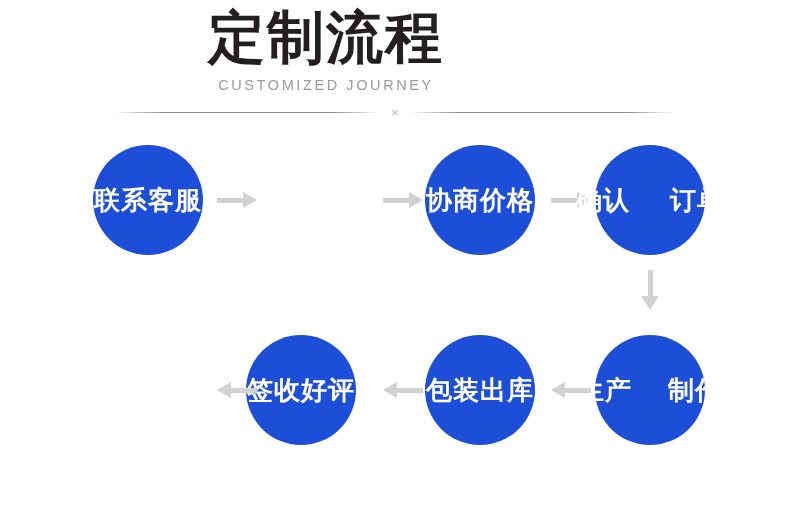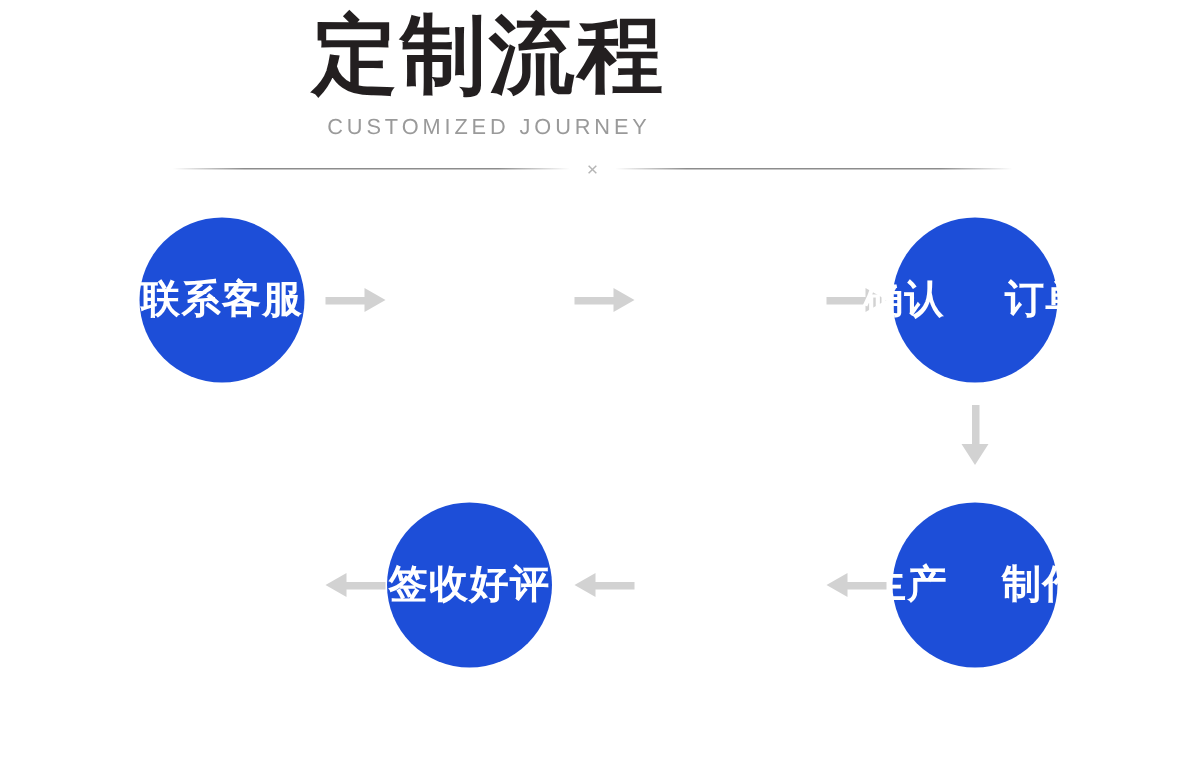--- a/index.html
+++ b/index.html
@@ -183,20 +183,24 @@
       <span class="shaft"></span>
       <span class="head"></span>
     </div>
 
 
     <div class="arrow right" style="left:381px; top:187px;">
       <span class="shaft"></span>
       <span class="head"></span>
     </div>
 
+    <div class="node" style="left:425px; top:145px;">
+      <span class="node-line">协商</span>
+      <span class="node-line">价格</span>
+    </div>
 
     <div class="arrow right" style="left:549px; top:187px;">
       <span class="shaft"></span>
       <span class="head"></span>
     </div>
 
     <div class="node" style="left:595px; top:145px;gap:40px;">
       <span class="node-line">确认</span>
       <span class="node-line">订单</span>
     </div>
@@ -209,27 +213,31 @@
     <div class="node" style="left:595px; top:335px;gap:36px;">
       <span class="node-line">生产</span>
       <span class="node-line">制作</span>
     </div>
 
     <div class="arrow left" style="left:549px; top:377px;">
       <span class="shaft"></span>
       <span class="head"></span>
     </div>
 
+    <div class="node" style="left:425px; top:335px;">
+      <span class="node-line">包装</span>
+      <span class="node-line">出库</span>
+    </div>
 
     <div class="arrow left" style="left:381px; top:377px;">
       <span class="shaft"></span>
       <span class="head"></span>
     </div>
 
-    <div class="node" style="left:258px; top:335px;">
+    <div class="node" style="left:246px; top:335px;">
       <span class="node-line">签收</span>
       <span class="node-line">好评</span>
     </div>
 
     <div class="arrow left" style="left:215px; top:377px;">
       <span class="shaft"></span>
       <span class="head"></span>
     </div>
 
 

